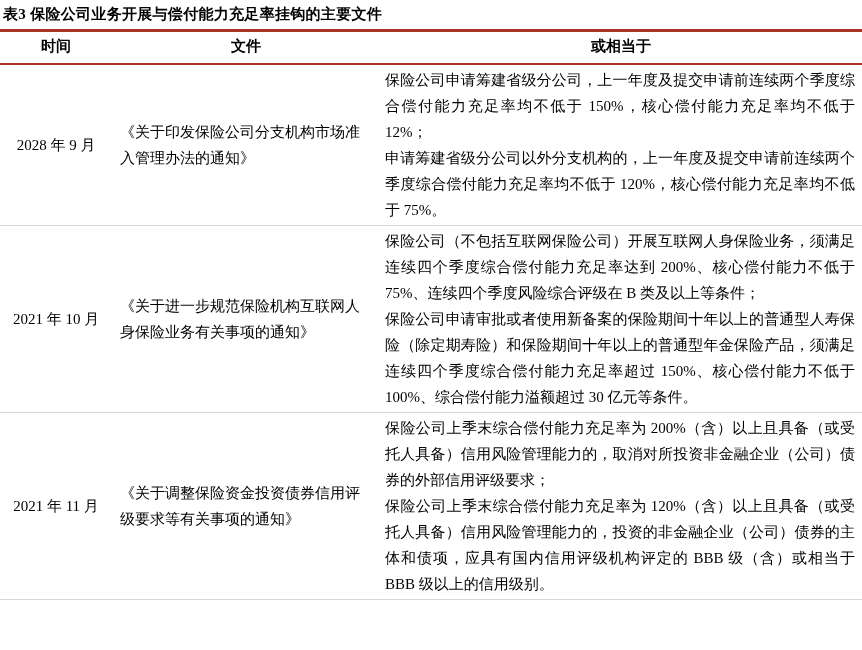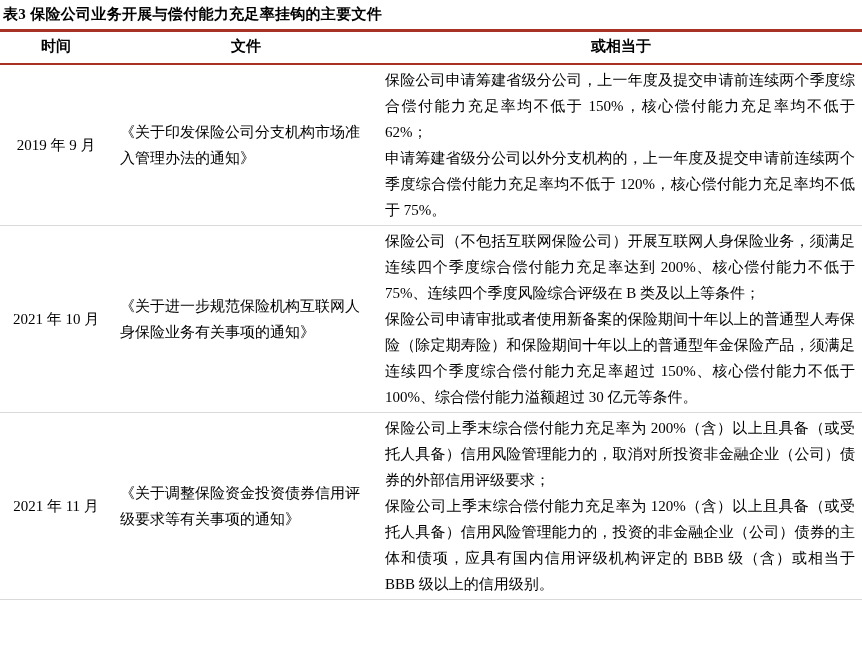--- a/index.html
+++ b/index.html
@@ -71,24 +71,24 @@
   <table class="main-table">
     <thead>
       <tr>
         <th class="col-time">时间</th>
         <th class="col-doc">文件</th>
         <th class="col-main">或相当于</th>
       </tr>
     </thead>
     <tbody>
         <tr>
-          <td class="time-cell">2019 年 9 月</td>
+          <td class="time-cell">2028 年 9 月</td>
           <td class="doc-cell">《关于印发保险公司分支机构市场准入管理办法的通知》</td>
           <td class="content-cell">
-            <p>保险公司申请筹建省级分公司，上一年度及提交申请前连续两个季度综合偿付能力充足率均不低于 150%，核心偿付能力充足率均不低于 62%；</p>
+            <p>保险公司申请筹建省级分公司，上一年度及提交申请前连续两个季度综合偿付能力充足率均不低于 150%，核心偿付能力充足率均不低于 12%；</p>
             <p>申请筹建省级分公司以外分支机构的，上一年度及提交申请前连续两个季度综合偿付能力充足率均不低于 120%，核心偿付能力充足率均不低于 75%。</p>
           </td>
         </tr>
         <tr>
           <td class="time-cell">2021 年 10 月</td>
           <td class="doc-cell">《关于进一步规范保险机构互联网人身保险业务有关事项的通知》</td>
           <td class="content-cell">
             <p>保险公司（不包括互联网保险公司）开展互联网人身保险业务，须满足连续四个季度综合偿付能力充足率达到 200%、核心偿付能力不低于 75%、连续四个季度风险综合评级在 B 类及以上等条件；</p>
             <p>保险公司申请审批或者使用新备案的保险期间十年以上的普通型人寿保险（除定期寿险）和保险期间十年以上的普通型年金保险产品，须满足连续四个季度综合偿付能力充足率超过 150%、核心偿付能力不低于 100%、综合偿付能力溢额超过 30 亿元等条件。</p>
           </td>

